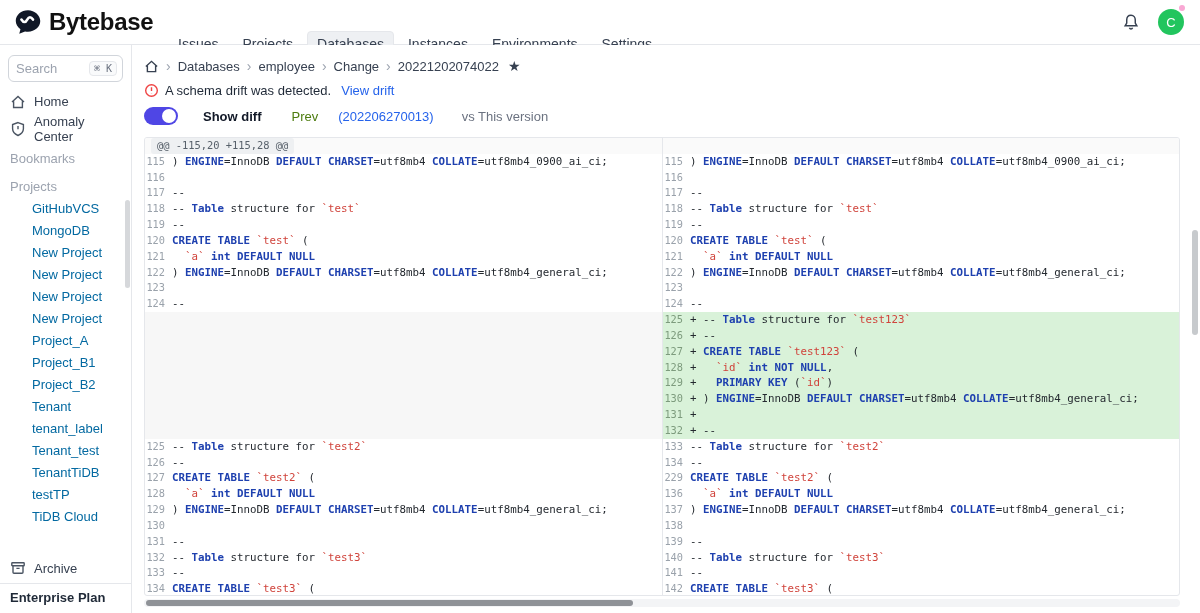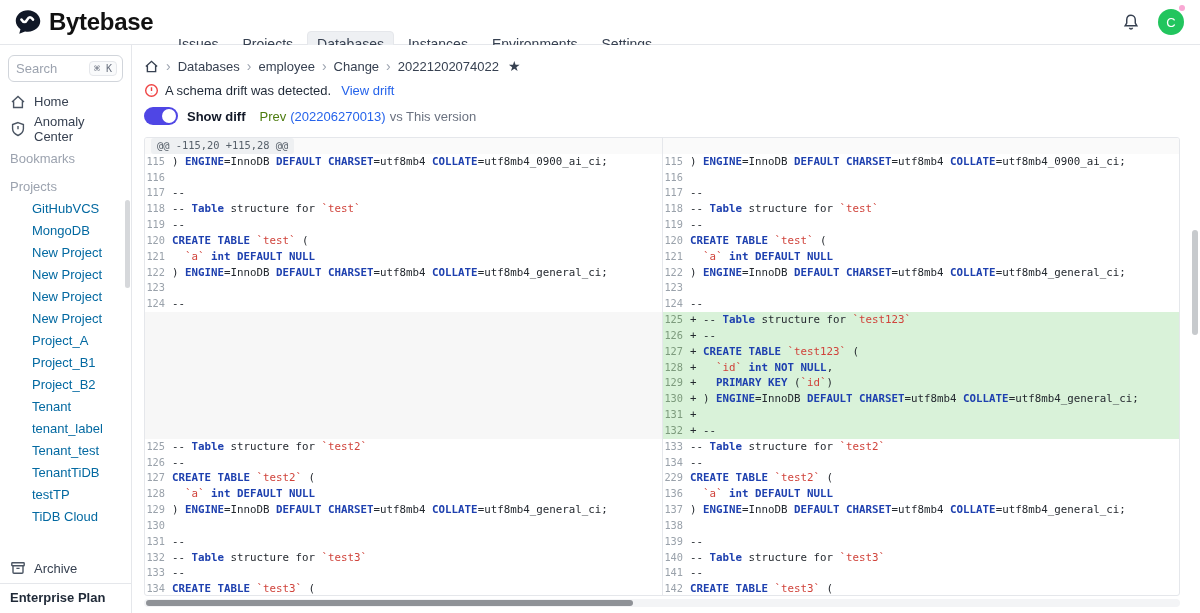--- a/index.html
+++ b/index.html
@@ -51,27 +51,27 @@
   
   .main { flex:1; position:relative; padding:10px 20px 0 12px; background:#fff; overflow:hidden; }
   .breadcrumb { display:flex; align-items:center; gap:7px; height:22px; font-size:13px; }
   #bc-items { display:flex; align-items:center; gap:7px; }
   .bc-sep { color:#9ca3af; font-size:14px; line-height:1; }
   .crumb { color:#374151; font-weight:500; cursor:pointer; }
   .bc-star { color:#374151; font-size:14px; margin-left:2px; cursor:pointer; line-height:1; }
   .alert-row { display:flex; align-items:center; gap:6px; height:22px; margin-top:2px;
     font-size:13px; color:#1f2937; }
   .link { color:var(--link,#2563eb); cursor:pointer; text-decoration:none; margin-left:4px; }
-  .toggle-row { display:flex; align-items:center; height:26px; margin-top:2px; font-size:13px; }
+  .toggle-row { display:flex; align-items:center; height:26px; margin-top:2px; font-size:13px;gap:16px; }
   .toggle { width:34px; height:18px; border-radius:9px; background:var(--accent,#4f46e5);
     position:relative; display:inline-block; cursor:pointer; flex:none; }
   .knob { position:absolute; right:2px; top:2px; width:14px; height:14px; border-radius:50%; background:#fff; }
   .toggle-label { font-weight:600; color:#111827; margin-left:9px; }
   .meta { color:#4d7c0f; margin-left:14px; }
-  .meta2 { color:#6b7280; margin-left:4px; }
+  .meta2 { color:#6b7280; margin-left:12px; }
 
   
   .diff-card { margin-top:8px; height:459px; border:1px solid #e5e7eb; border-radius:3px;
     display:flex; overflow:hidden; font-family:"DejaVu Sans Mono", monospace; }
   .pane { width:50%; overflow:hidden; }
   .pane.right { border-left:1px solid #e5e7eb; }
   .diff-row { display:flex; height:15.83px; line-height:15.83px; font-size:10.8px; color:#24292f; }
   .diff-row.hunk { background:#fafafa; color:#57606a; padding-left:6px; font-size:10.4px;
     align-items:center; }
   .hunk-text { background:#eef0f2; border-radius:3px; padding:0 6px; }

